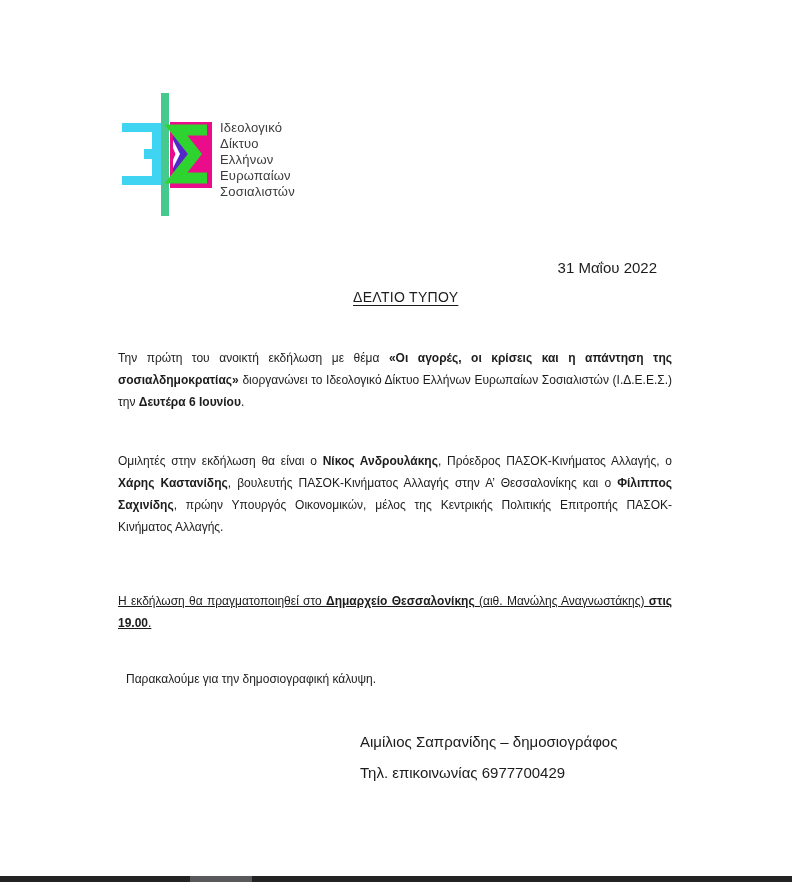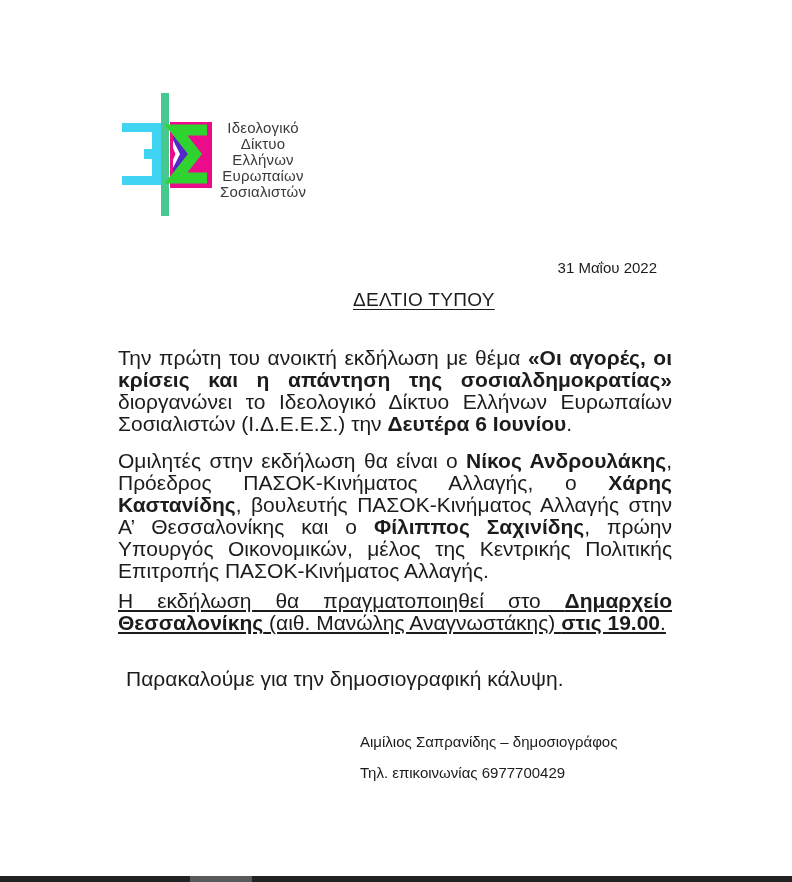--- a/index.html
+++ b/index.html
@@ -21,51 +21,50 @@
     position: absolute;
     left: 120px;
     top: 92px;
     width: 92px;
     height: 125px;
   }
   .logo-text {
     position: absolute;
     left: 220px;
     top: 120px;
-    font-size: 15px;
+    font-size: 13px;
     line-height: 16px;
     color: #3b3b3b;
     letter-spacing: 0.2px;
-    text-align: center;
   }
   
   .doc-date {
     position: absolute;
     top: 259px;
     right: 135px;
     font-size: 15px;
     white-space: nowrap;
   }
   .doc-title {
     position: absolute;
     left: 353px;
     top: 289px;
-    font-size: 19px;
+    font-size: 14px;
     letter-spacing: 0.3px;
     text-decoration: underline;
     text-underline-offset: 3px;
     white-space: nowrap;
   }
   
   .para {
     position: absolute;
     left: 118px;
     width: 554px;
     margin: 0;
-    font-size: 21px;
+    font-size: 12px;
     line-height: 22px;
     text-align: justify;
   }
   .para b { font-weight: bold; }
   .p1 { top: 347px; }
   .p2 { top: 450px; }
   .p3 { top: 590px; text-decoration: underline; }
   .p4 { top: 668px; text-align: left; margin-left: 8px; }
   
   .contact-line {

